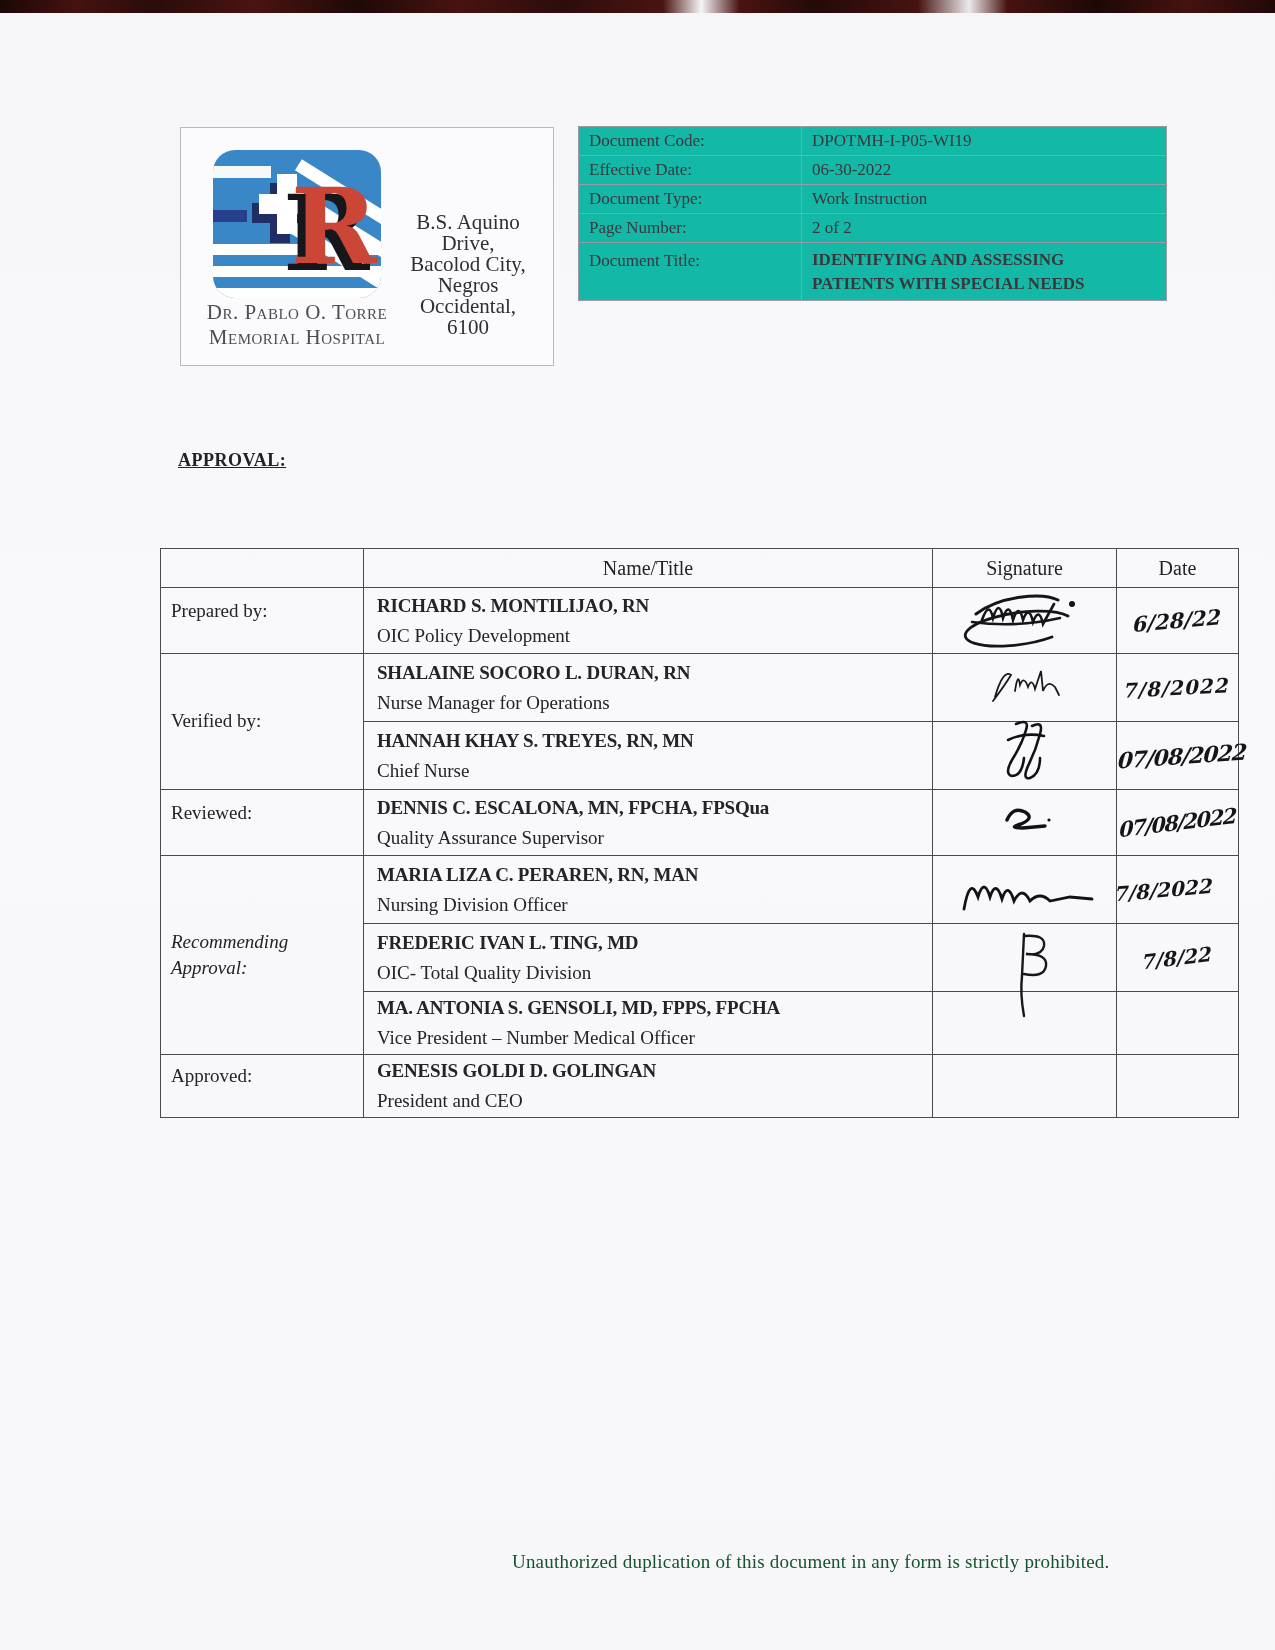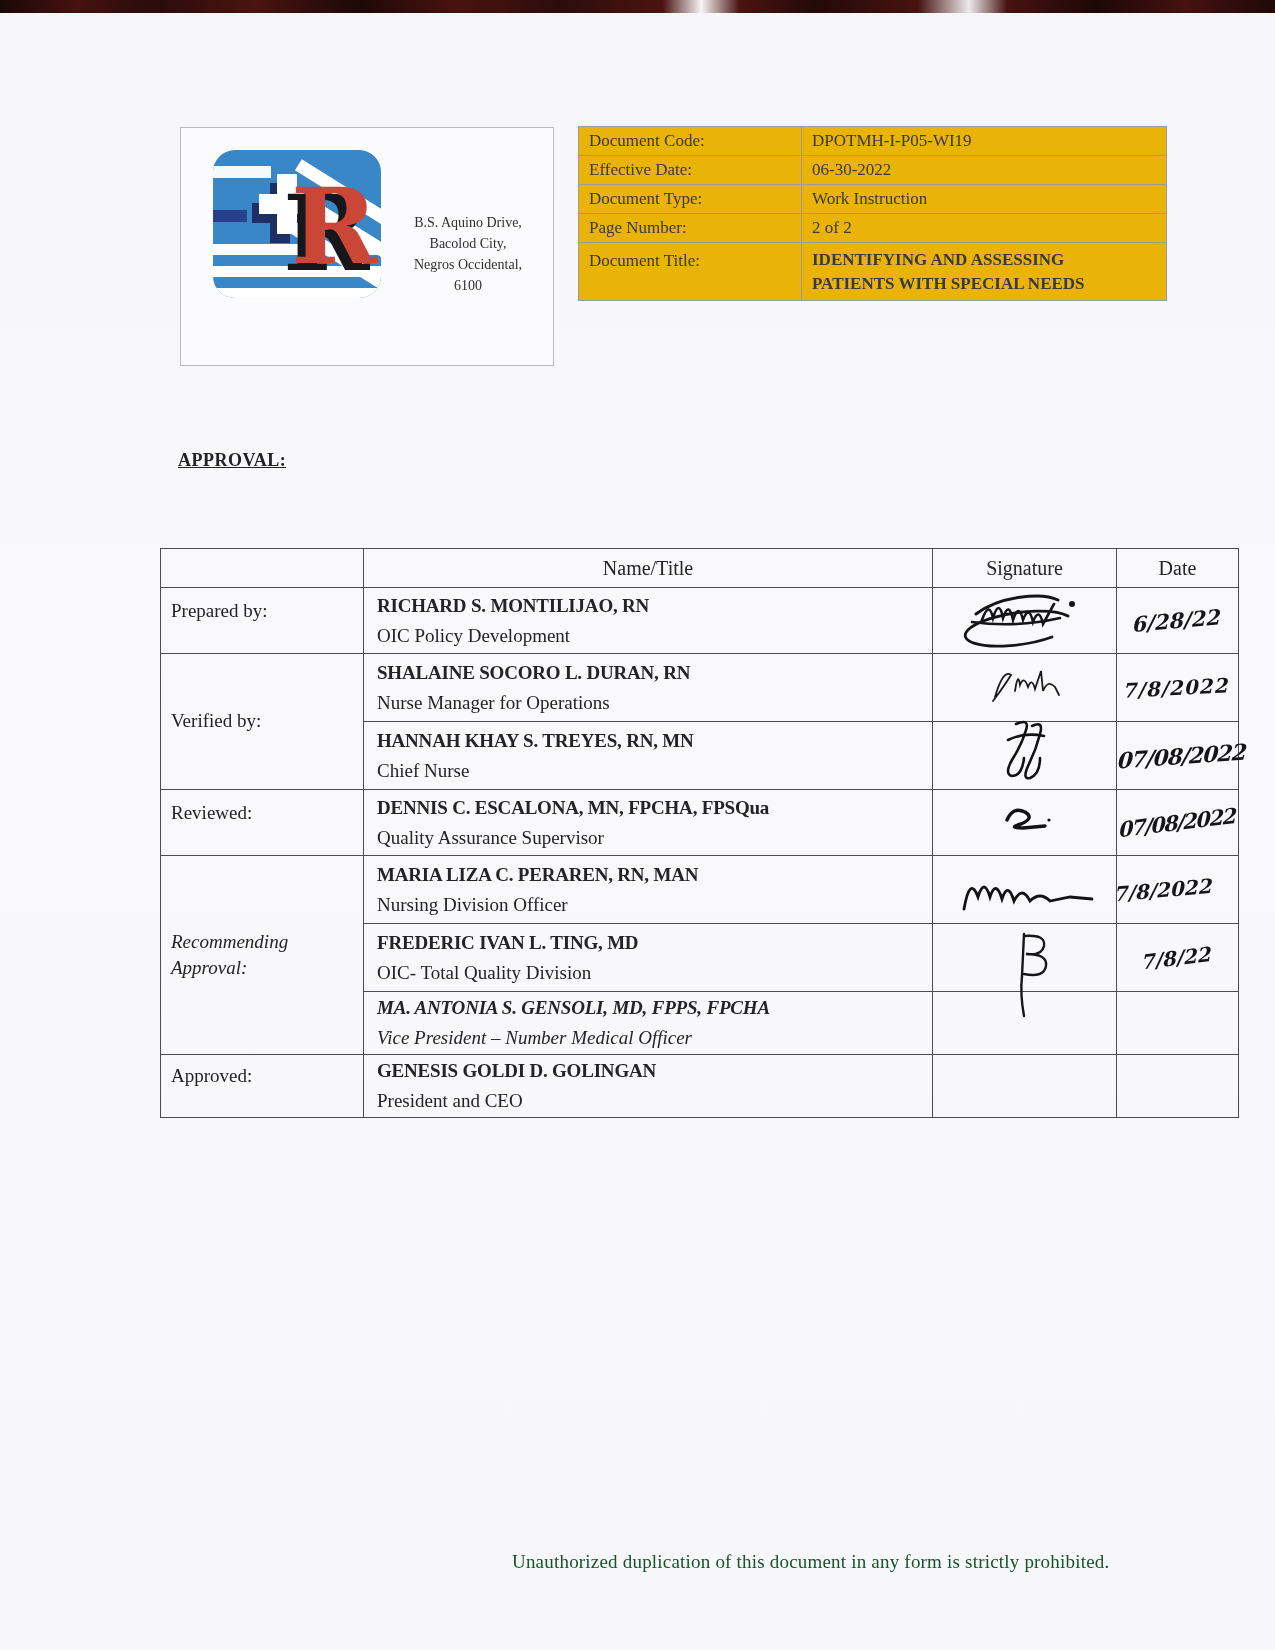--- a/index.html
+++ b/index.html
@@ -22,30 +22,30 @@
     left:180px;top:127px;width:372px;height:237px;
     border:1px solid #b9b9c2;background:#fbfbfd;
   }
   .logo-svg{position:absolute;left:30px;top:20px;}
   .hospital-name{
     position:absolute;left:2px;top:172px;width:228px;text-align:center;
     font-variant:small-caps;font-size:21px;line-height:25px;color:#4c4c55;letter-spacing:.5px;
   }
   .address{
     position:absolute;left:216px;top:84px;width:142px;text-align:center;
-    font-size:14px;line-height:21px;color:#2e2e33;
+    font-size:21px;line-height:21px;color:#2e2e33;
   }
 
   table{border-collapse:collapse;}
   .meta-table{
     left:578px;top:126px;width:550px;table-layout:fixed;
   }
   .meta-table td{
     border:1px solid #9a9aa2;font-size:17px;color:#38383e;
-    padding:4px 8px 4px 10px;vertical-align:middle;background:#eab308;
+    padding:4px 8px 4px 10px;vertical-align:middle;background:#14b8a6;
   }
   .meta-table .lab{width:204px;}
   .meta-table .val{width:346px;}
   .meta-title-lab{vertical-align:top !important;padding-top:8px !important;}
   .meta-title-val{font-weight:bold;line-height:24px;}
   .meta-title-val div{max-width:300px;}
 
   
   .approval-heading{
     left:178px;top:450px;font-size:18px;font-weight:bold;color:#222226;
@@ -122,20 +122,24 @@
       <text x="72" y="122" fill="#17171b">R</text>
       <text x="80" y="115" fill="#cc4638">R</text>
     </g>
   </svg>
   <div class="address">
     <div>B.S. Aquino Drive,</div>
     <div>Bacolod City,</div>
     <div>Negros Occidental,</div>
     <div>6100</div>
   </div>
+  <div class="hospital-name">
+    <div>Dr. Pablo O. Torre</div>
+    <div>Memorial Hospital</div>
+  </div>
 </div>
 
 <table class="abs meta-table">
   <tbody>
       <tr>
     <td class="lab">Document Code:</td>
     <td class="val">DPOTMH-I-P05-WI19</td>
   </tr>
   <tr>
     <td class="lab">Effective Date:</td>
@@ -270,21 +274,21 @@
       <svg width="70" height="60" viewBox="0 0 70 60" fill="none" stroke="#17171b" stroke-linecap="round" stroke-width="2.4" style="margin-top:-16px;margin-bottom:-28px;">
         <path d="M34 2 L32 44"></path>
         <path d="M34 4 Q56 2 54 14 Q52 24 36 22 Q58 22 56 34 Q54 46 34 42"></path>
         <path d="M32 44 Q30 62 34 84"></path>
       </svg>
     </td>
     <td class="date-cell">
       <span class="hand h6">7/8/22</span>
     </td>
   </tr>
-  <tr style="height:58px;font-style:italic;">
+  <tr style="height:58px;">
     <td class="name-cell">
       <div class="nm">MA. ANTONIA S. GENSOLI, MD, FPPS, FPCHA</div>
       <div class="ti">Vice President – Number Medical Officer</div>
     </td>
     <td class="sig-cell"></td>
     <td class="date-cell">
       <span class="hand"></span>
     </td>
   </tr>
 

